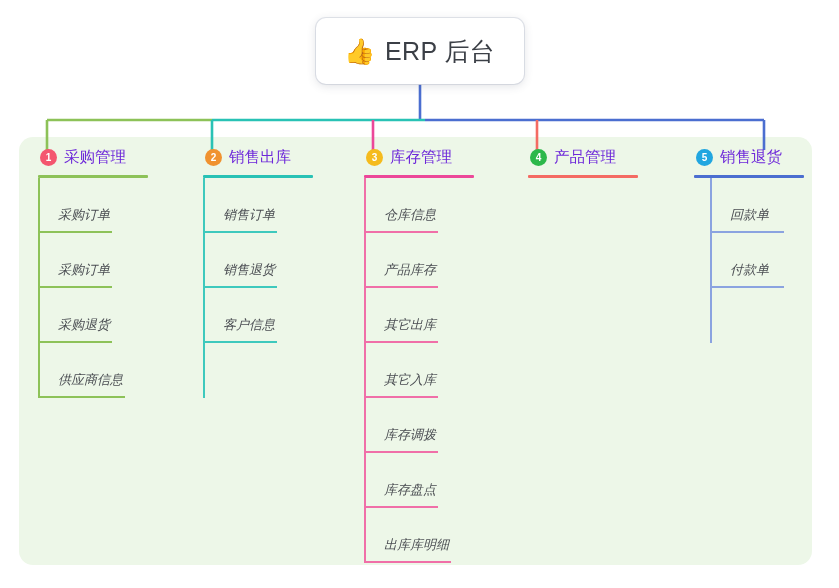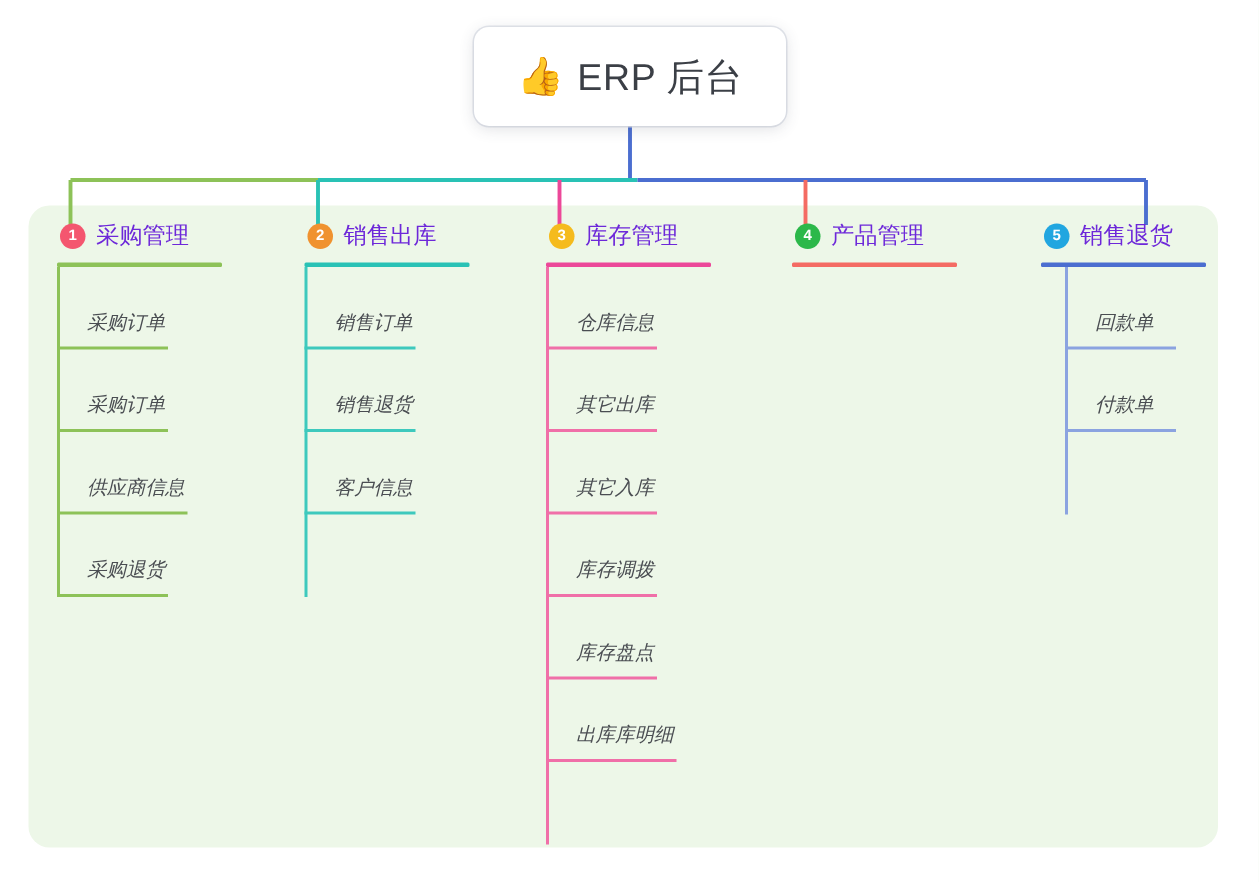--- a/index.html
+++ b/index.html
@@ -166,26 +166,26 @@
           <div class="leaf-spine" style="height: 220px; background: rgb(141, 194, 88);"></div>
           <div class="leaf">
             <span class="leaf-text">采购订单</span>
             <div class="leaf-rule" style="width: 74px; background: rgb(141, 194, 88);"></div>
           </div>
           <div class="leaf">
             <span class="leaf-text">采购订单</span>
             <div class="leaf-rule" style="width: 74px; background: rgb(141, 194, 88);"></div>
           </div>
           <div class="leaf">
+            <span class="leaf-text">采购退货</span>
+            <div class="leaf-rule" style="width: 74px; background: rgb(141, 194, 88);"></div>
+          </div>
+          <div class="leaf">
             <span class="leaf-text">供应商信息</span>
             <div class="leaf-rule" style="width: 87px; background: rgb(141, 194, 88);"></div>
-          </div>
-          <div class="leaf">
-            <span class="leaf-text">采购退货</span>
-            <div class="leaf-rule" style="width: 74px; background: rgb(141, 194, 88);"></div>
           </div>
         </div>
       </div>
       <div class="col" style="left: 203px;">
         <div class="col-head">
           <span class="badge" style="background: rgb(240, 146, 47);">2</span>
           <span class="col-title">销售出库</span>
         </div>
         <div class="head-rule" style="width: 110px; background: rgb(41, 194, 181);"></div>
         <div style="position: relative; margin-top: 0px;">
@@ -210,20 +210,24 @@
           <span class="col-title">库存管理</span>
         </div>
         <div class="head-rule" style="width: 110px; background: rgb(236, 72, 153);"></div>
         <div style="position: relative; margin-top: 0px;">
           <div class="leaf-spine" style="height: 385px; background: rgb(240, 111, 168);"></div>
           <div class="leaf">
             <span class="leaf-text">仓库信息</span>
             <div class="leaf-rule" style="width: 74px; background: rgb(240, 111, 168);"></div>
           </div>
           <div class="leaf">
+            <span class="leaf-text">产品库存</span>
+            <div class="leaf-rule" style="width: 74px; background: rgb(240, 111, 168);"></div>
+          </div>
+          <div class="leaf">
             <span class="leaf-text">其它出库</span>
             <div class="leaf-rule" style="width: 74px; background: rgb(240, 111, 168);"></div>
           </div>
           <div class="leaf">
             <span class="leaf-text">其它入库</span>
             <div class="leaf-rule" style="width: 74px; background: rgb(240, 111, 168);"></div>
           </div>
           <div class="leaf">
             <span class="leaf-text">库存调拨</span>
             <div class="leaf-rule" style="width: 74px; background: rgb(240, 111, 168);"></div>

